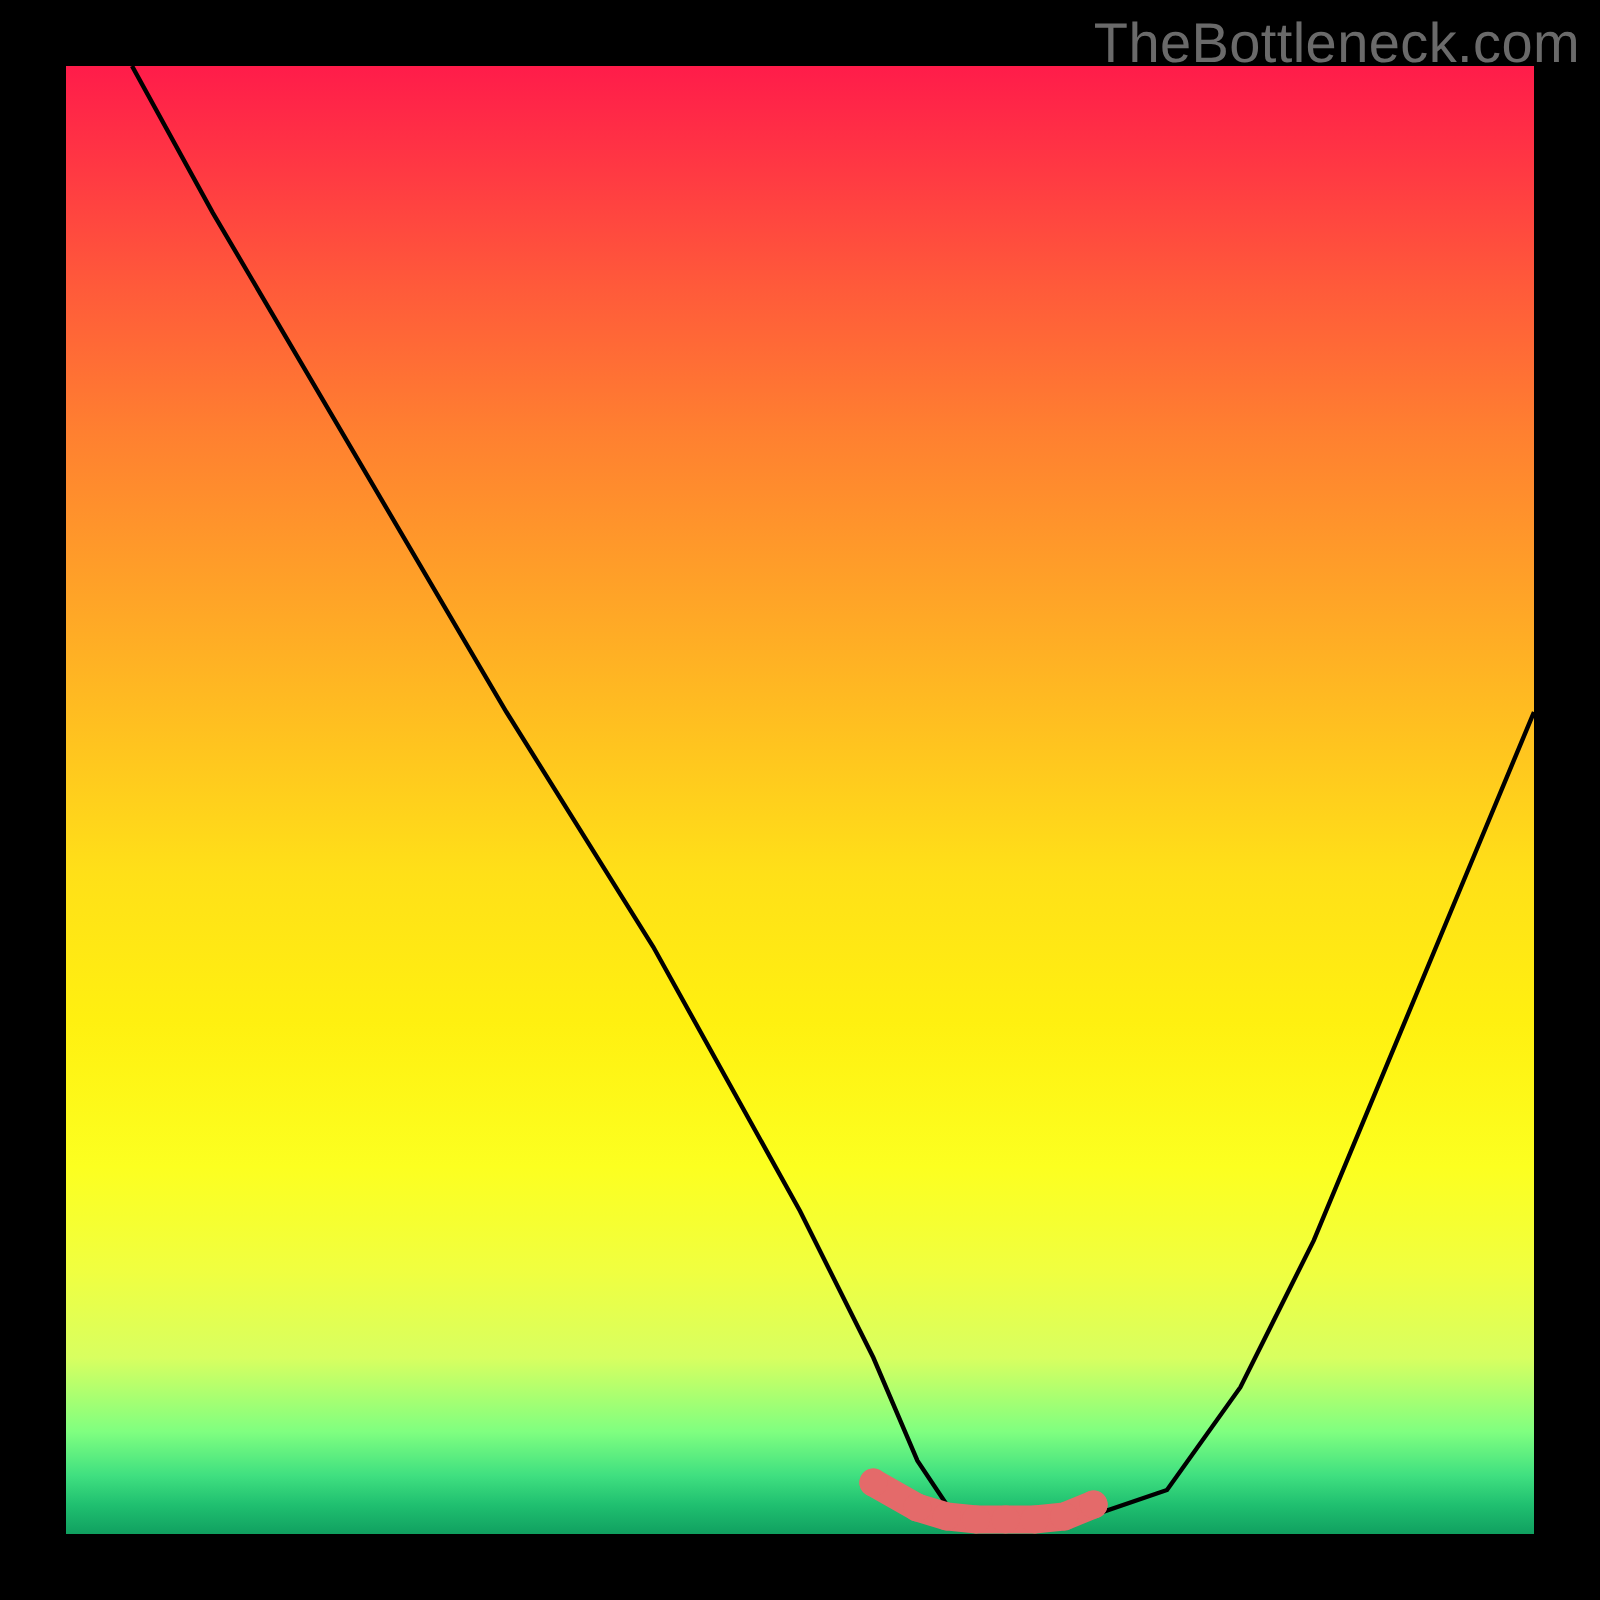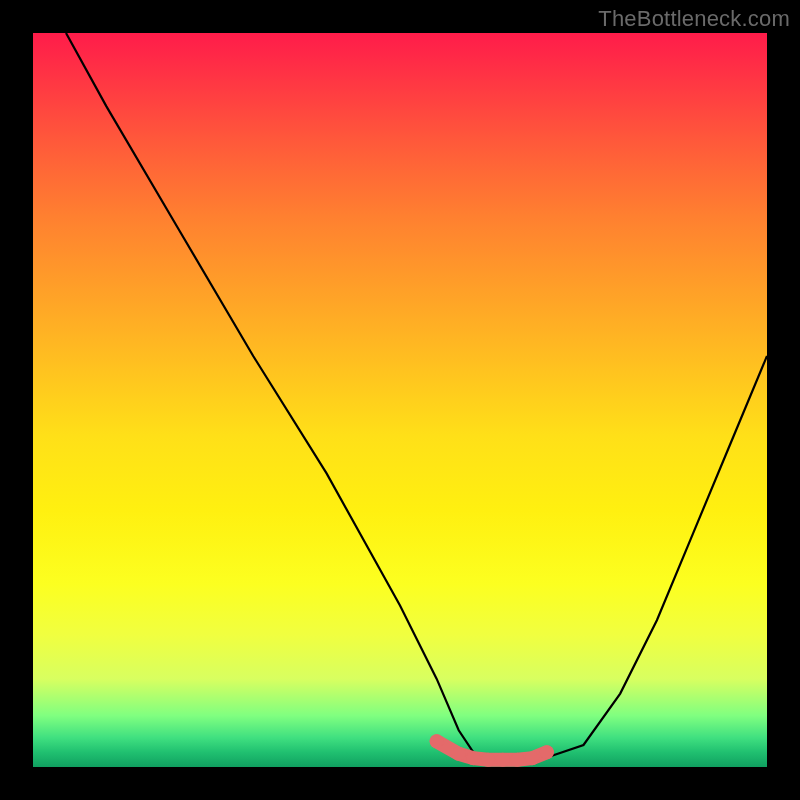--- a/index.html
+++ b/index.html
@@ -32,21 +32,21 @@
       #80ff80 93%,
       #40e080 96%,
       #20c070 98%,
       #10a060 100%
     );
   }
   .watermark {
     position: absolute;
     top: 6px;
     right: 10px;
-    font-size: 22px;
+    font-size: 28px;
     font-weight: 500;
     color: #6a6a6a;
     letter-spacing: 0.2px;
   }
   svg.curve {
     position: absolute;
     left: 0;
     top: 0;
     width: 100%;
     height: 100%;

